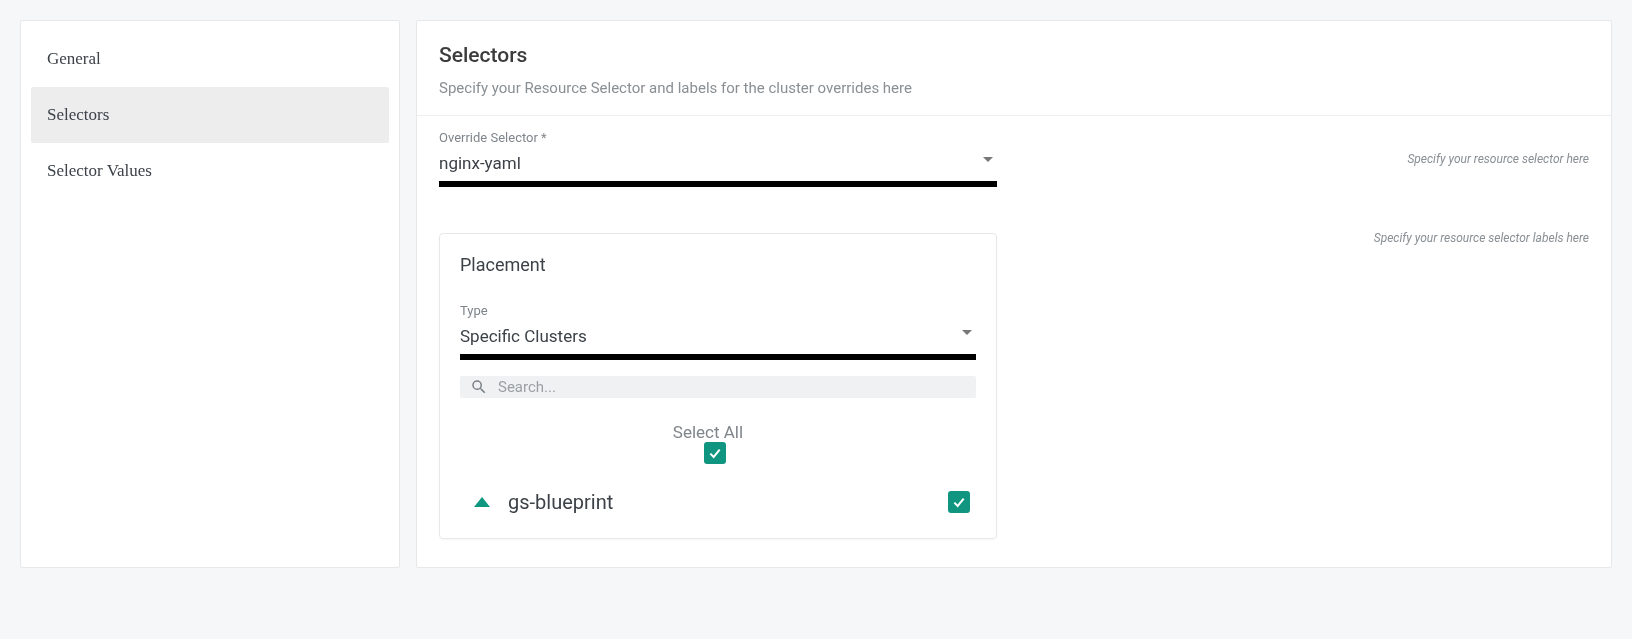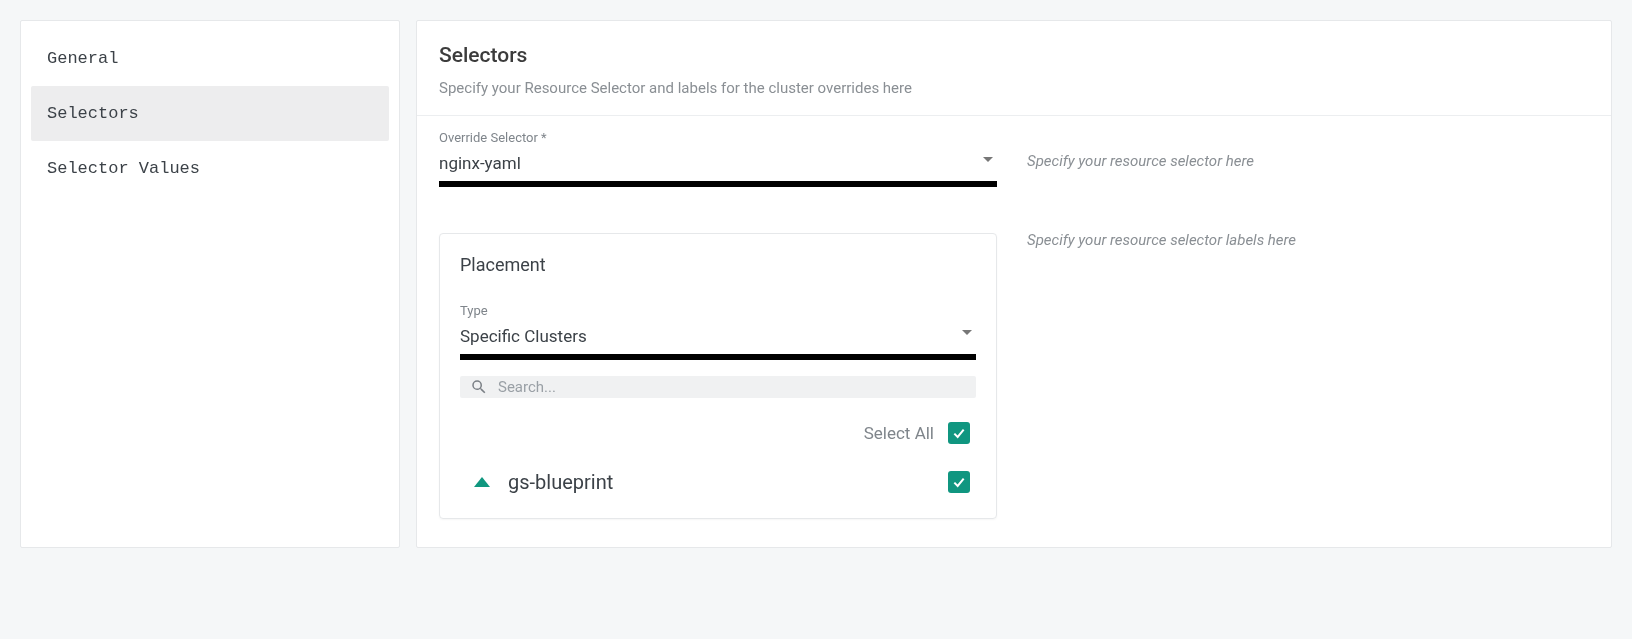--- a/index.html
+++ b/index.html
@@ -26,21 +26,21 @@
       padding: 18px 16px;
       font-size: 17px;
       color: #3c4248;
       cursor: pointer;
       border-radius: 2px;
       display: block;
       width: 100%;
       text-align: left;
       background: transparent;
       border: none;
-      font-family: Liberation Mono, monospace;
+      font-family: Liberation Serif, serif;
     }
     .nav-item.active {
       background: #ededee;
     }
     .main-panel {
       flex: 1;
       background: #fff;
       border: 1px solid #e6e8ea;
       border-radius: 2px;
       padding-bottom: 20px;
@@ -64,21 +64,22 @@
       align-items: flex-start;
       padding: 14px 22px 8px;
     }
     .form-col-left { width: 558px; }
     .form-col-right {
       flex: 1;
       padding-top: 22px;
       padding-left: 30px;
       font-style: italic;
       color: #8a8f94;
-      font-size: 15px;
+      font-size: 12px;
+      text-align: right;
     }
     
     .mat-field-label {
       font-size: 13px;
       color: #7f858b;
       margin-bottom: 6px;
       display: block;
     }
     .mat-select {
       position: relative;
@@ -135,20 +136,21 @@
     .search-icon {
       width: 18px; height: 18px;
       margin-right: 10px;
       fill: #7a7f85;
     }
     .select-all-row {
       display: flex;
       justify-content: flex-end;
       align-items: center;
       padding: 24px 6px 0 0;
+      flex-direction: column;
     }
     .select-all-label {
       color: #7f858b;
       font-size: 17px;
       margin-right: 14px;
     }
     .chk {
       width: 22px; height: 22px;
       border-radius: 3px;
       background: #109680;

